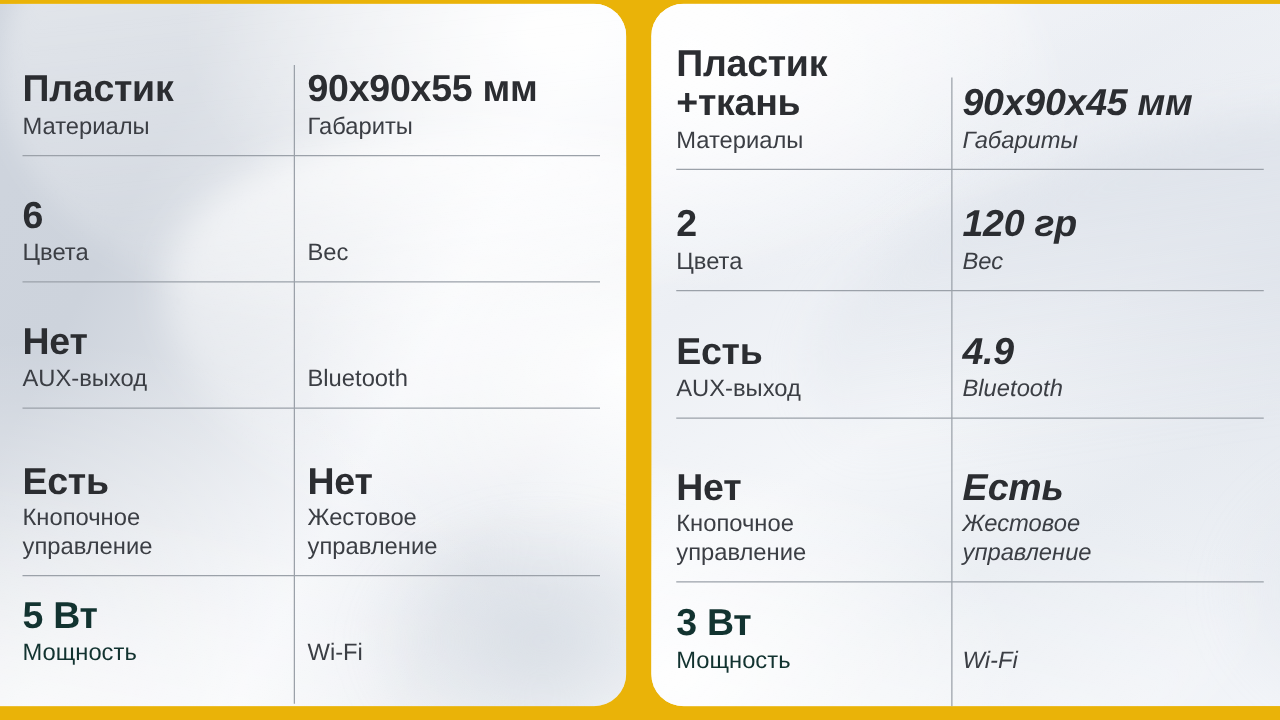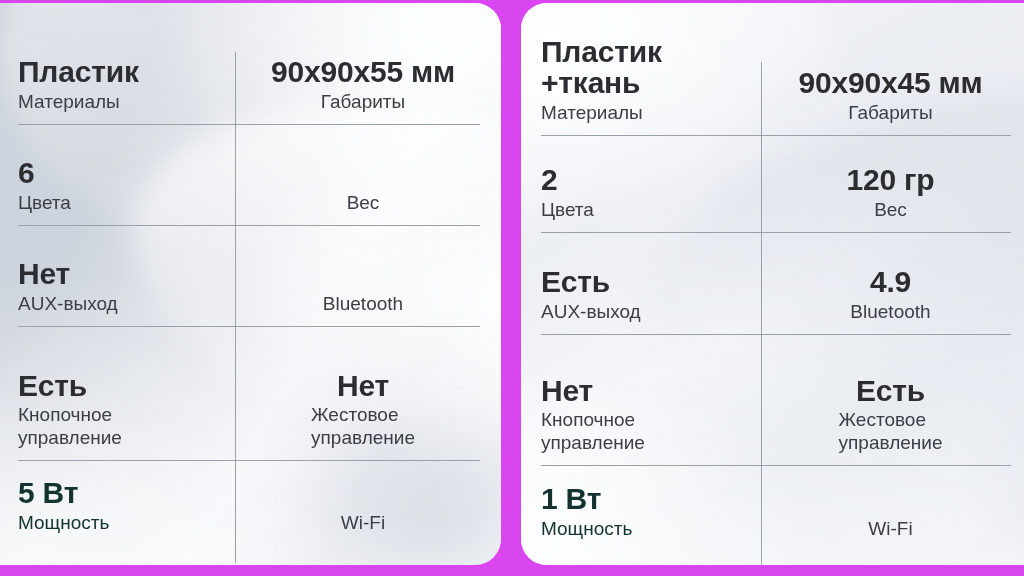--- a/index.html
+++ b/index.html
@@ -13,21 +13,21 @@
     height: 576px;
     font-family: "Liberation Sans", "DejaVu Sans", sans-serif;
     overflow: hidden;
     position: relative;
   }
 
   .stage {
     position: absolute;
     inset: 0;
     display: flex;
-    background: #d946ef;
+    background: #eab308;
   }
 
   
   .card {
     position: relative;
     overflow: hidden;
     box-sizing: border-box;
   }
 
   .card-left {
@@ -169,24 +169,24 @@
   }
 
   .spec-cell {
     box-sizing: border-box;
     display: flex;
     flex-direction: column;
     justify-content: flex-end;
     padding-bottom: 10px;
   }
   .spec-cell.col-a { width: 198px; padding-right: 14px; }
-  .spec-cell.col-b { flex: 1; padding-left: 30px; align-items: center; }
+  .spec-cell.col-b { flex: 1; padding-left: 30px; }
 
   .card-right .spec-cell.col-a { width: 200px; }
-  .card-right .spec-cell.col-b { padding-left: 29px; }
+  .card-right .spec-cell.col-b { padding-left: 29px; font-style: italic; }
 
   
   .v-divider {
     position: absolute;
     z-index: 4;
     width: 1.4px;
     background: #9ba1a9;
   }
   .card-left .v-divider {
     left: 217px;
@@ -362,21 +362,21 @@
         </div>
         <div class="spec-cell col-b">
           <div class="spec-value">Есть</div>
           <div class="spec-label">Жестовое
 управление</div>
         </div>
       </div>
 
       <div class="spec-row row-5">
         <div class="spec-cell col-a accent">
-          <div class="spec-value">1 Вт</div>
+          <div class="spec-value">3 Вт</div>
           <div class="spec-label">Мощность</div>
         </div>
         <div class="spec-cell col-b">
           <div class="spec-label">Wi-Fi</div>
         </div>
       </div>
     </div>
   </section>
 
 </div>

